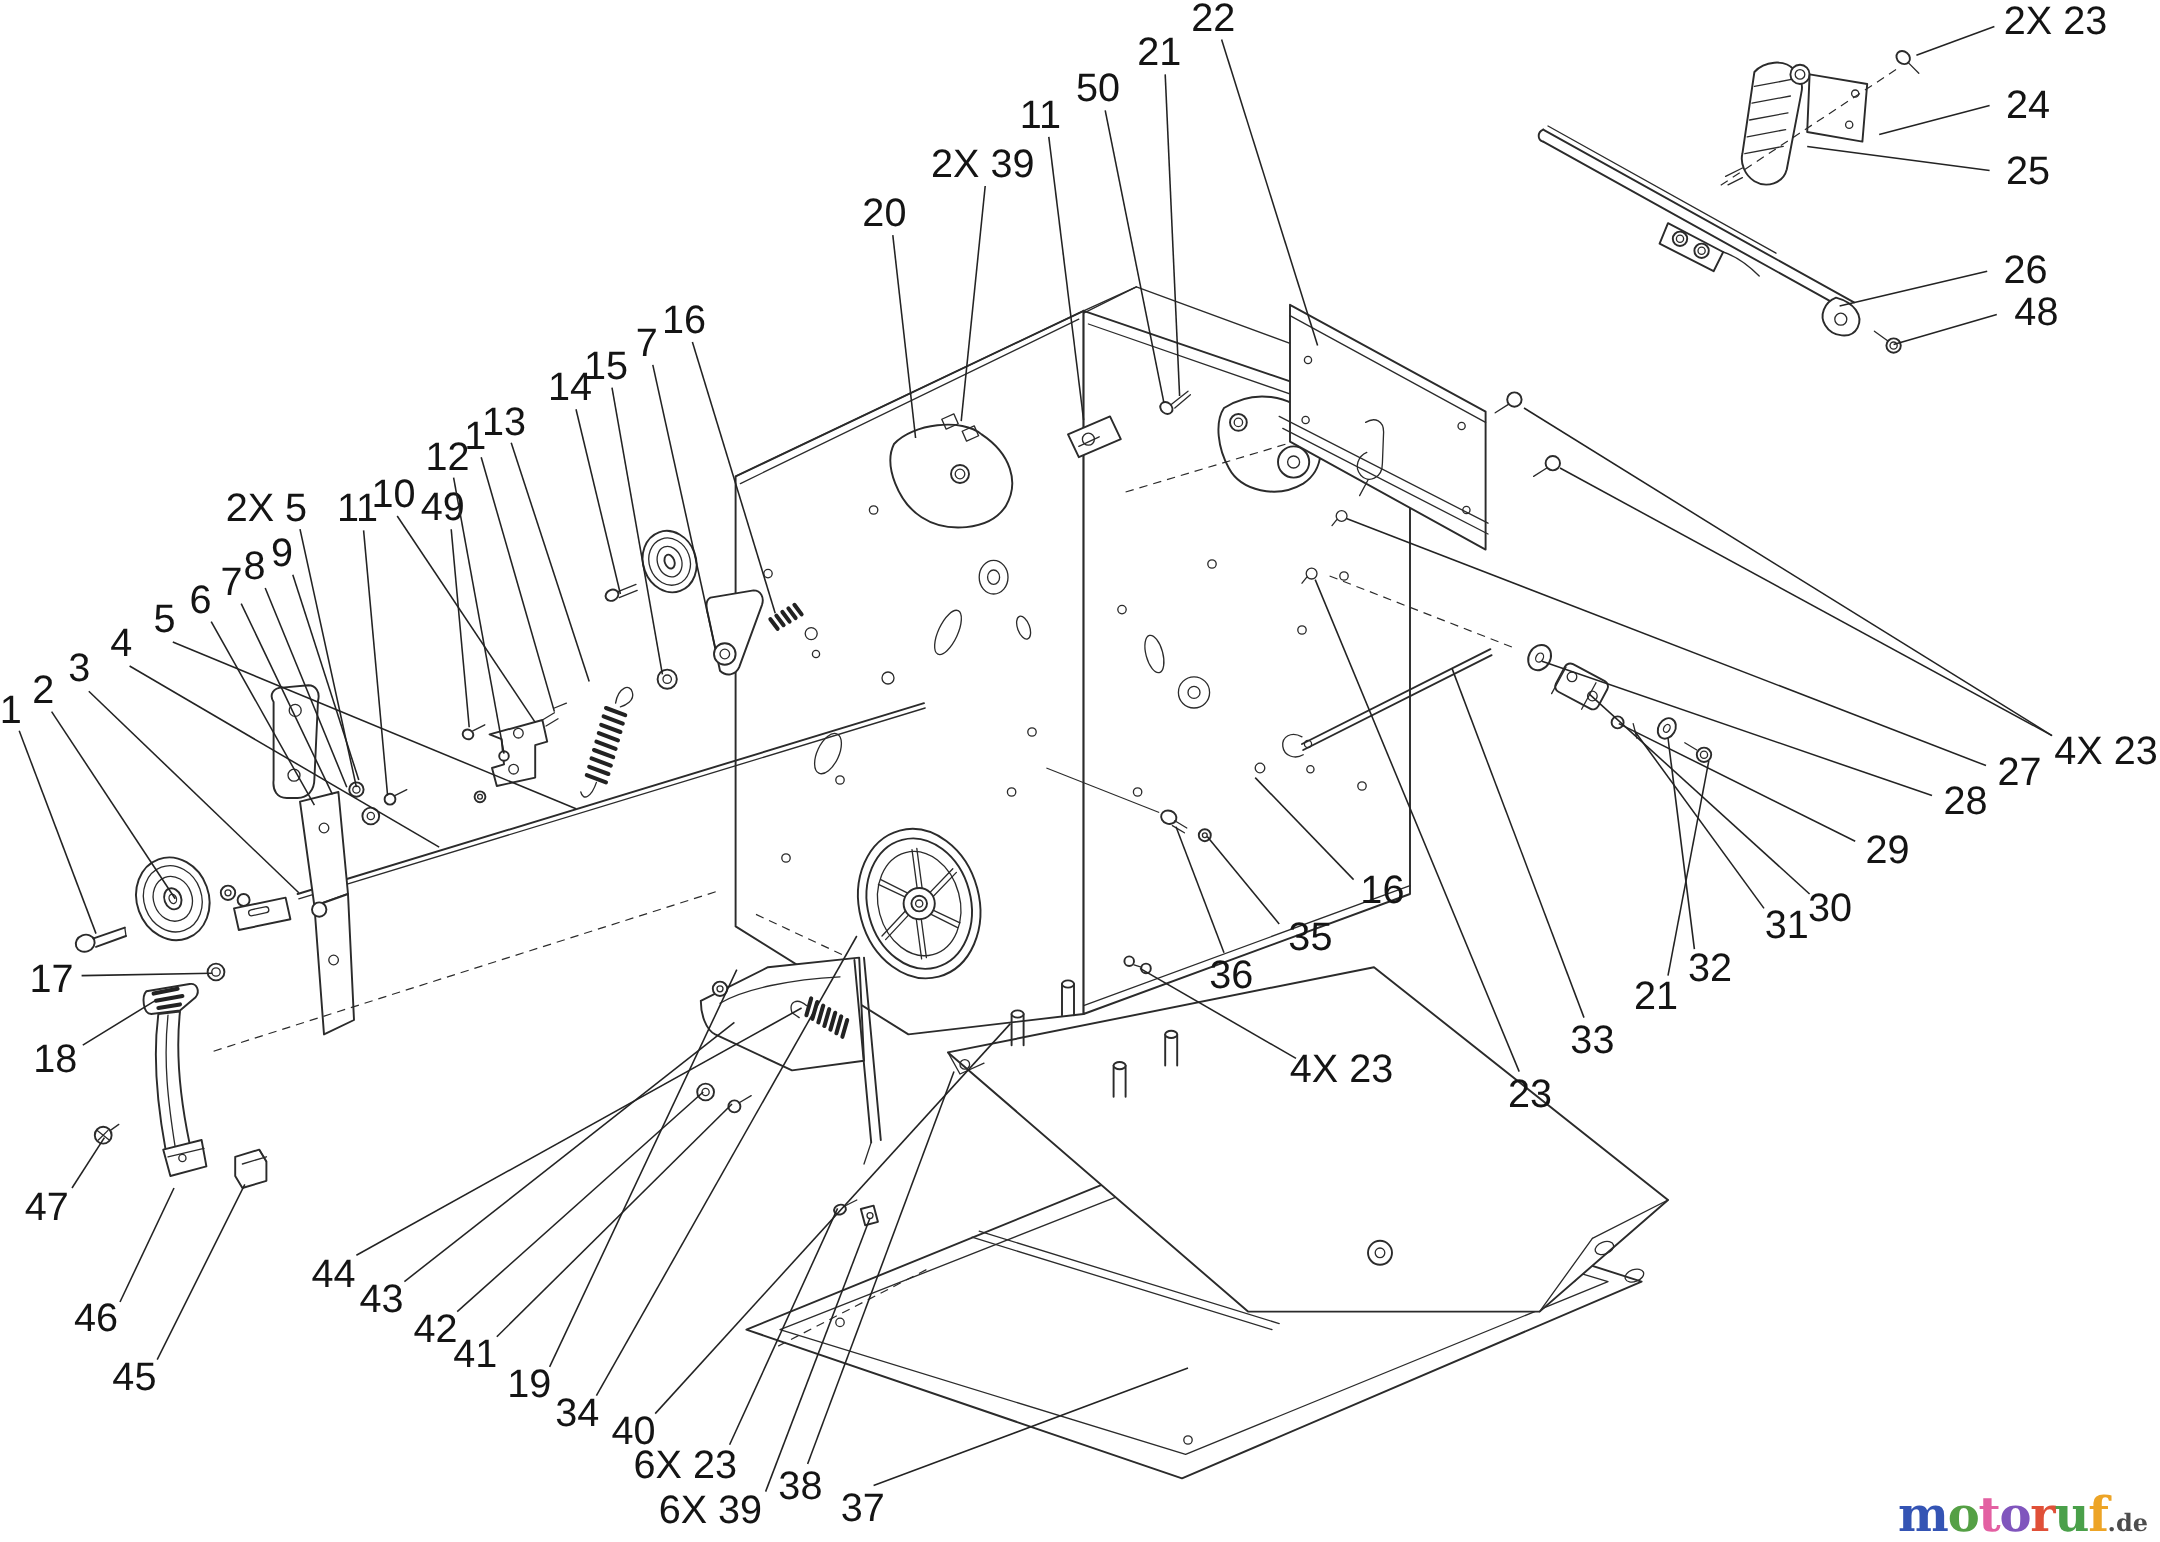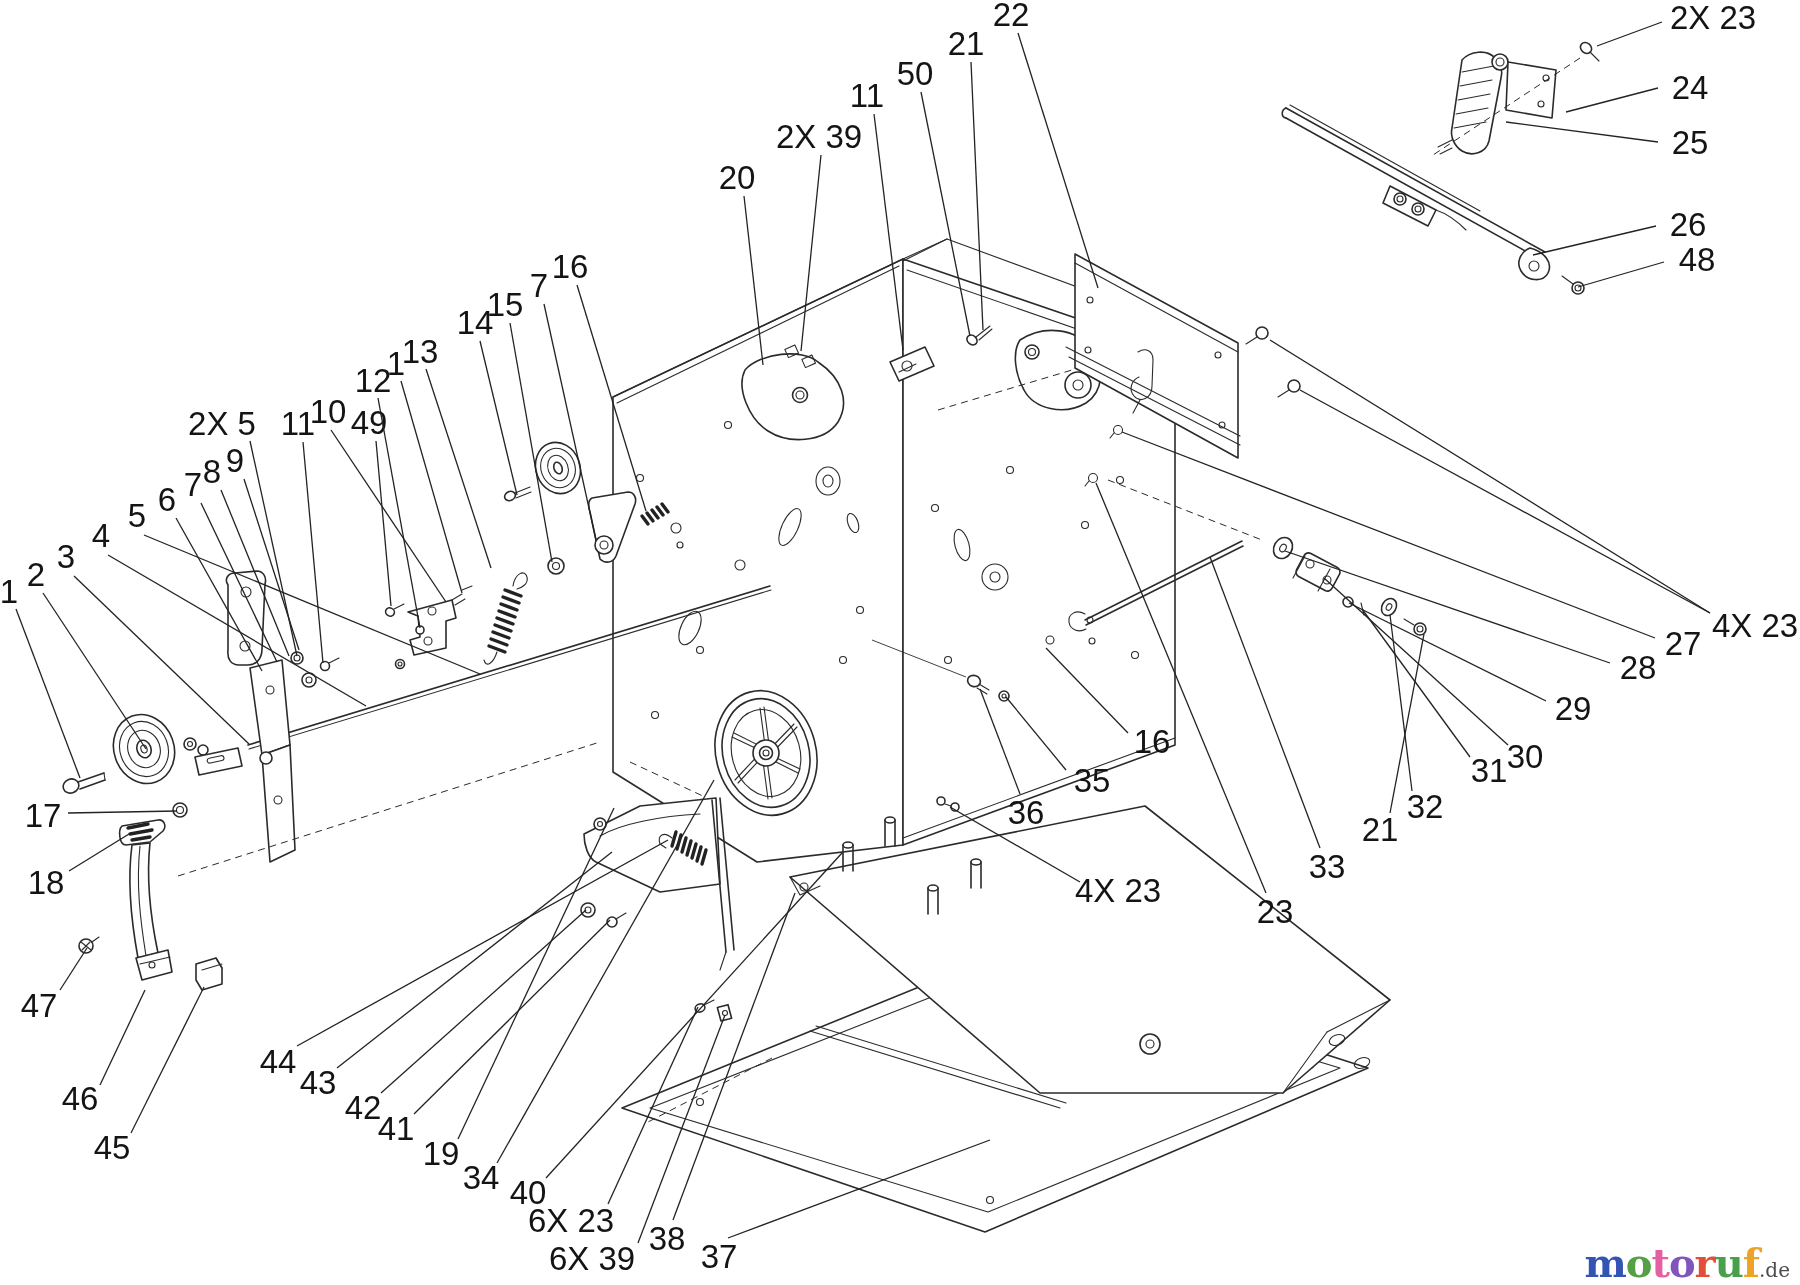--- a/index.html
+++ b/index.html
@@ -9,21 +9,21 @@
   .part{stroke:#2b2b2b;stroke-width:1.6;fill:#fff;stroke-linejoin:round;stroke-linecap:round;}
   .detail{stroke:#2b2b2b;stroke-width:1.1;fill:none;stroke-linejoin:round;stroke-linecap:round;}
   .dark{stroke:#222;stroke-width:3.4;stroke-linecap:round;}
   .thin{stroke:#2b2b2b;stroke-width:0.9;fill:none;}
   .dash{stroke:#2b2b2b;stroke-width:1;fill:none;stroke-dasharray:7 5;}
   .leader{stroke:#232323;stroke-width:1.3;}
   .callout{font:400 33px "Liberation Sans",sans-serif;fill:#141414;text-anchor:middle;dominant-baseline:central;}
   .logo{position:absolute;right:10px;bottom:2px;font-family:"DejaVu Serif",serif;
         font-weight:bold;font-size:40px;letter-spacing:-1px;line-height:1;}
   .logo .lt{display:inline-block;}
-  .logo .de{font-size:20px;font-weight:normal;letter-spacing:0;}
+  .logo .de{font-size:20px;font-weight:bold;letter-spacing:0;}
 </style>
 </head>
 <body>
 
 <div class="stage">
 
   <svg width="1800" height="1285" viewBox="0 0 1800 1285">
 
     <g>
       <path class="part" d="M613,397 L903,259 L903,845 L757,862 L613,772 Z"></path>

